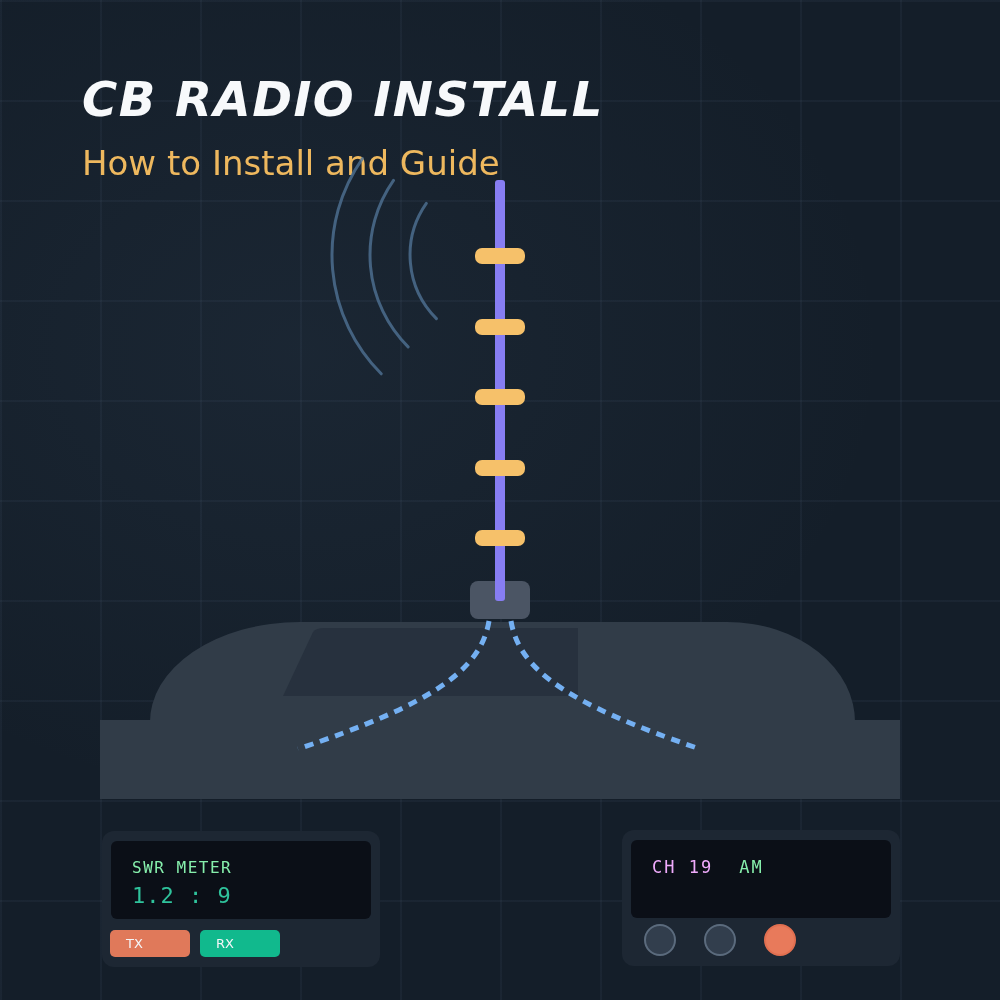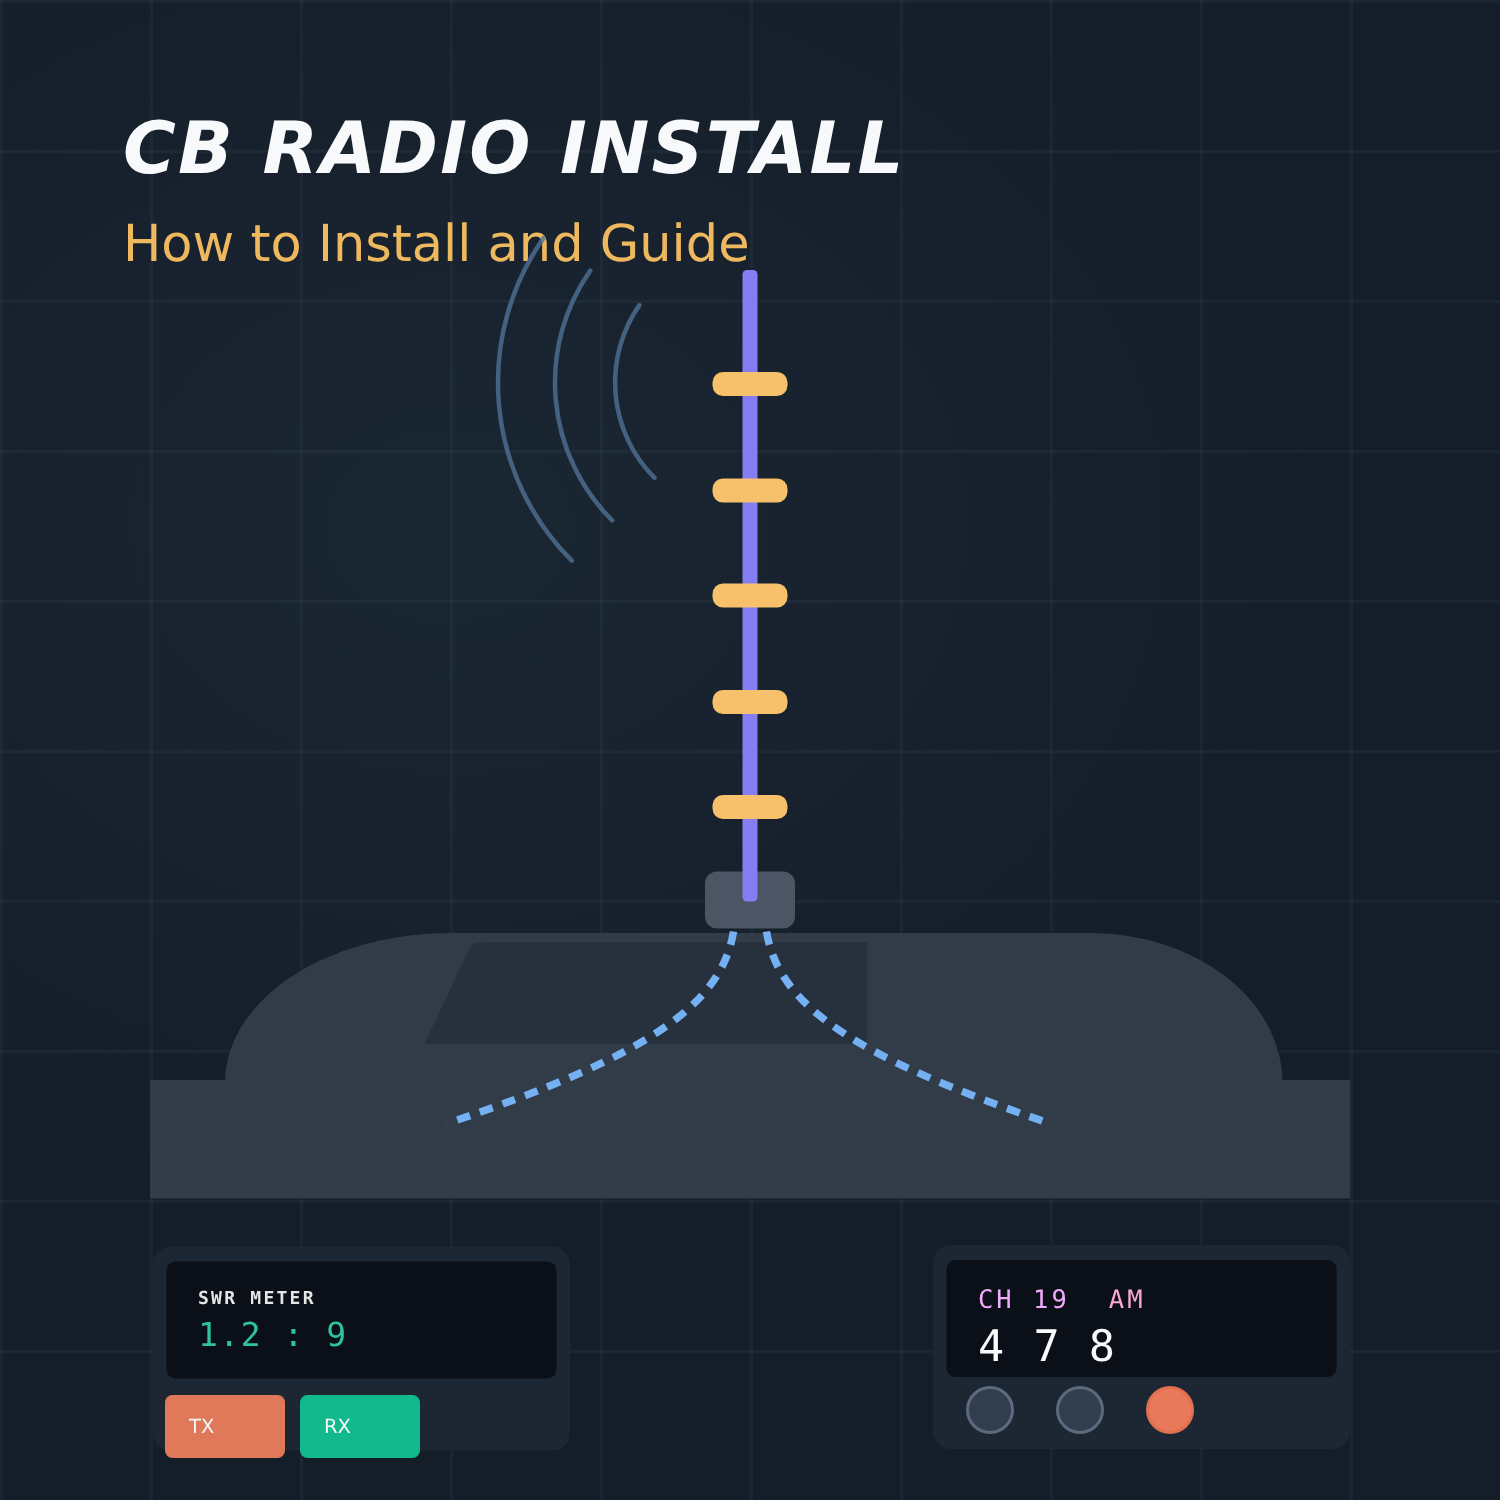--- a/index.html
+++ b/index.html
@@ -21,33 +21,33 @@
   .illus{position:absolute;left:0;top:0;}
 
   .card{position:absolute;width:278px;height:136px;background:#1d2733;border-radius:12px;}
   .card.swr{left:102px;top:831px;}
   .card.radio{left:622px;top:830px;}
   .screen{
     position:absolute;left:9px;top:10px;width:260px;height:78px;
     background:#0b0f17;border-radius:6px;box-sizing:border-box;
     padding:17px 0 0 21px;font-family:"DejaVu Sans Mono",monospace;
   }
-  .swr-label{font-size:12px;letter-spacing:1.5px;color:#e5e5e5;font-weight:bold;}
+  .swr-label{font-size:16px;letter-spacing:1.5px;color:#86efac;}
   .swr-reading{font-size:22px;letter-spacing:1px;color:#2fc39c;margin-top:6px;}
   .btn-row{position:absolute;left:8px;top:99px;display:flex;gap:10px;}
   .btn{
-    width:80px;height:42px;border-radius:5px;border:none;cursor:pointer;
+    width:80px;height:27px;border-radius:5px;border:none;cursor:pointer;
     color:#f4f6f8;font-family:"DejaVu Sans",sans-serif;font-size:13px;
     display:flex;align-items:center;padding:0 0 0 16px;box-sizing:border-box;
   }
   .btn.tx{background:#e0795a;}
   .btn.rx{background:#11b98d;}
   .lcd-row1{font-size:17px;letter-spacing:2px;}
   .ch{color:#f0abfc;}
-  .mode{color:#f9a8d4;margin-left:26px;}
+  .mode{color:#86efac;margin-left:26px;}
   .digits{font-size:29px;color:#f8fafc;letter-spacing:1px;margin-top:3px;}
   .knob-row{position:absolute;left:22px;top:94px;display:flex;gap:28px;}
   .knob{width:32px;height:32px;border-radius:50%;background:#323e4d;border:2px solid #5b6b7d;box-sizing:border-box;cursor:pointer;}
   .knob.active{background:#e87a5b;border-color:#e16f50;}
 </style>
 </head>
 <body>
 
 <div class="canvas">
 
@@ -97,21 +97,20 @@
       <button class="btn tx">TX</button>
       <button class="btn rx">RX</button>
     </div>
   </div>
 
   <div class="card radio">
     <div class="screen">
       <div class="lcd-row1">
         <span class="ch">CH 19</span><span class="mode">AM</span>
       </div>
-      <div class="digits">4 7 8</div>
     </div>
     <div class="knob-row">
       <div class="knob"></div>
       <div class="knob"></div>
       <div class="knob active"></div>
     </div>
   </div>
 
 </div>
 

